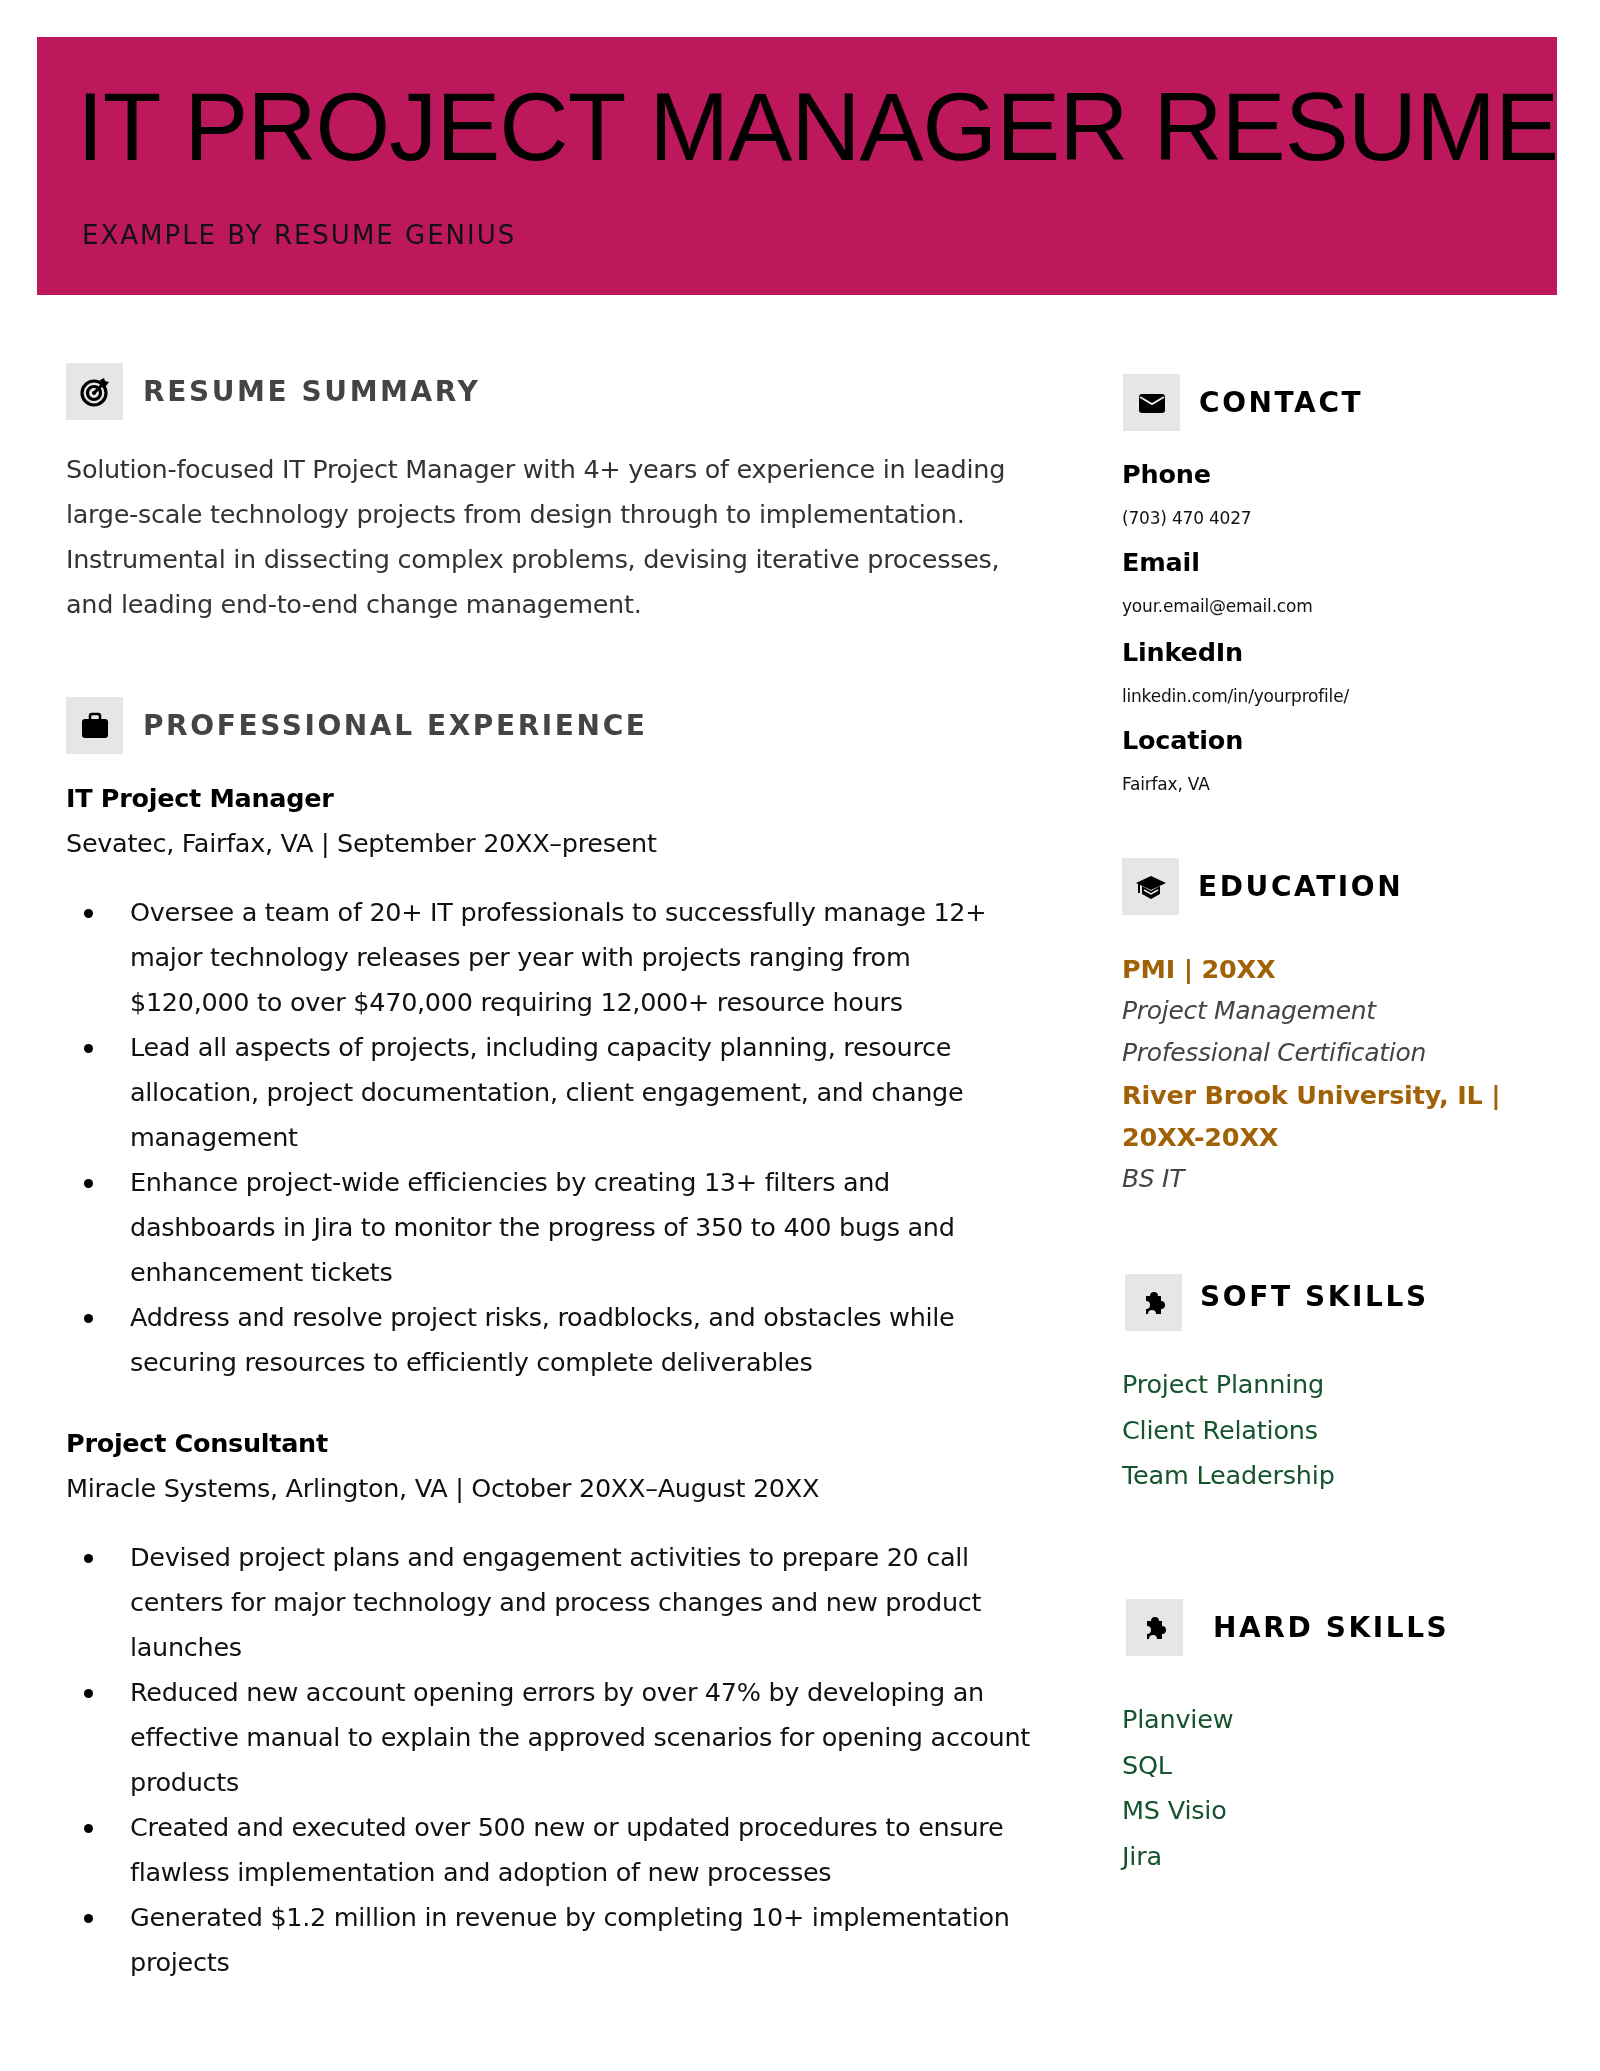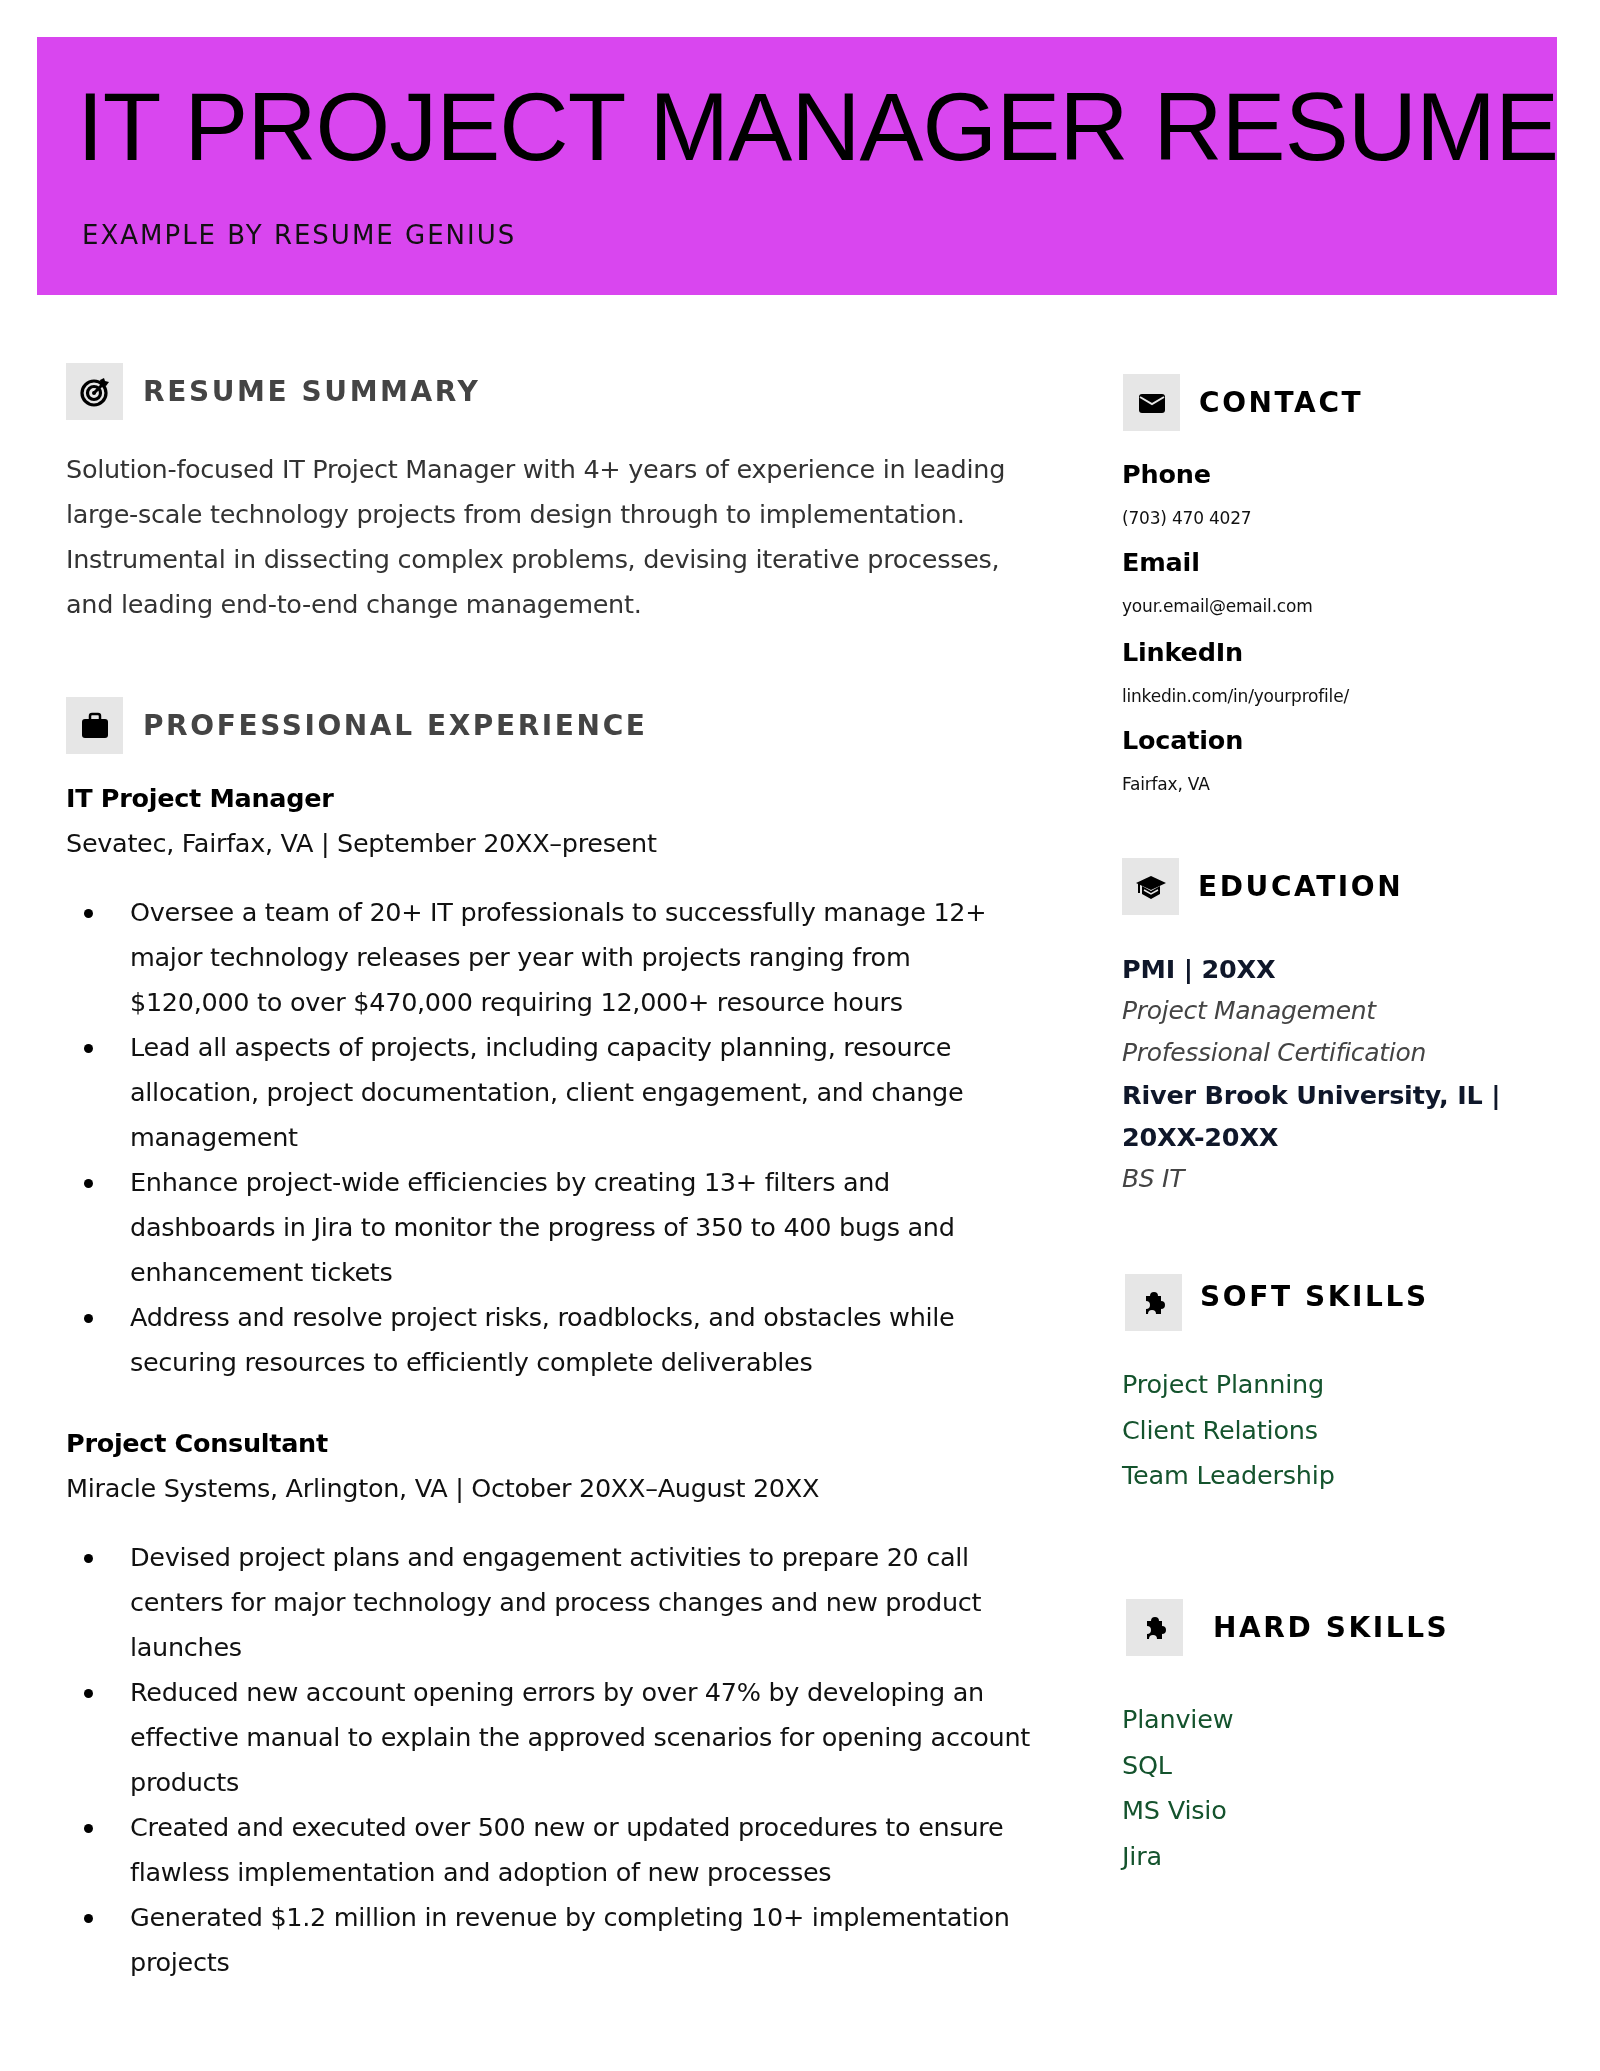--- a/index.html
+++ b/index.html
@@ -1,19 +1,19 @@
 <!DOCTYPE html>
 <html><head>
 <meta charset="utf-8">
 <style>
   html, body { margin: 0; padding: 0; background: #ffffff; }
   body { width: 1600px; height: 2071px; position: relative; overflow: hidden;
          font-family: "DejaVu Sans", "Liberation Sans", sans-serif; color: #1a1a1a; }
 
-  .header { position: absolute; left: 37px; top: 37px; width: 1520px; height: 258px; background: #d946ef; }
+  .header { position: absolute; left: 37px; top: 37px; width: 1520px; height: 258px; background: #be185d; }
   .title { position: absolute; left: 40px; top: 42px; font-family: "Liberation Sans", sans-serif;
            font-size: 96px; line-height: 1; color: #000; white-space: nowrap; letter-spacing: -1px; }
   .subtitle { position: absolute; left: 45px; top: 183px; font-size: 26px; letter-spacing: 2px;
               color: #111; white-space: nowrap; font-family: "DejaVu Sans", sans-serif; }
 
   .sec-head { position: absolute; display: flex; align-items: center; }
   .icon-box { width: 57px; height: 57px; background: #e6e6e6; display: flex; align-items: center; justify-content: center; flex: none; }
   .icon-box svg { width: 32px; height: 32px; }
   .sec-title { font-weight: bold; font-size: 28px; letter-spacing: 2.6px; white-space: nowrap;
                font-family: "DejaVu Sans", sans-serif; margin-left: 20px; }
@@ -26,21 +26,21 @@
   .job-title { position: absolute; left: 66px; font-weight: bold; font-size: 25.5px; color: #000; letter-spacing: -0.3px; }
   .job-meta { position: absolute; left: 66px; font-size: 25.5px; color: #111; letter-spacing: -0.3px; white-space: nowrap; }
 
   ul.bullets { position: absolute; left: 66px; width: 1000px; margin: 0; padding: 0; list-style: none; }
   ul.bullets li { position: relative; padding-left: 64px; font-size: 25.5px; line-height: 45px; color: #111; letter-spacing: -0.3px; }
   ul.bullets li .dot { position: absolute; left: 18px; top: 19px; width: 9px; height: 9px; border-radius: 50%; background: #000; }
 
   .right { position: absolute; left: 1122px; width: 440px; }
   .c-label { font-weight: bold; font-size: 25.5px; color: #000; line-height: 44px; letter-spacing: -0.2px; }
   .c-value { font-size: 17px; color: #111; line-height: 44px; letter-spacing: -0.2px; white-space: nowrap; }
-  .edu-name { font-weight: bold; font-size: 25.5px; color: #0f172a; line-height: 42px; letter-spacing: -0.2px; }
+  .edu-name { font-weight: bold; font-size: 25.5px; color: #a16207; line-height: 42px; letter-spacing: -0.2px; }
   .edu-detail { font-style: italic; font-size: 25px; color: #444; line-height: 42px; letter-spacing: -0.3px; }
   .skill { font-size: 25.5px; color: #14532d; line-height: 45.5px; letter-spacing: -0.2px; }
 </style>
 </head>
 <body>
 
 <div class="header">
   <div class="title">IT PROJECT MANAGER RESUME</div>
   <div class="subtitle">EXAMPLE BY RESUME GENIUS</div>
 </div>

